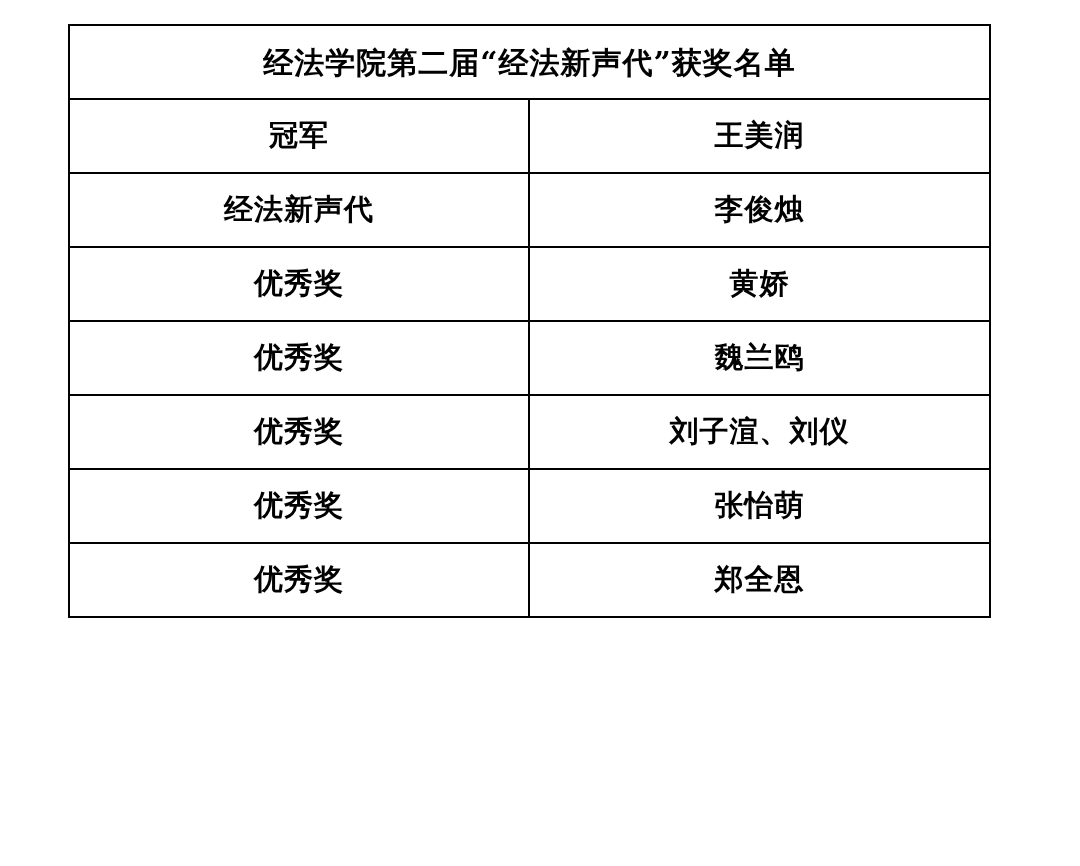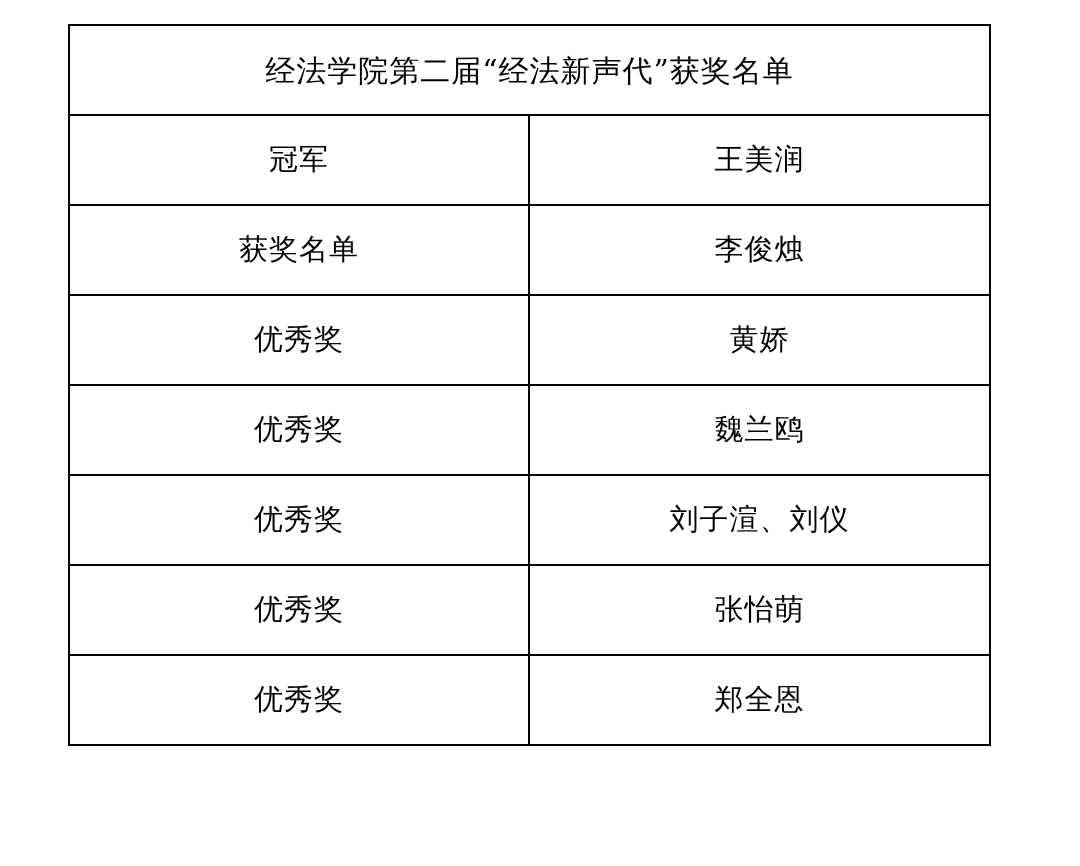--- a/index.html
+++ b/index.html
@@ -25,22 +25,22 @@
     top: 24px;
     width: 921px;
     border-collapse: collapse;
     table-layout: fixed;
   }
   .award-table td {
     border: 2px solid #000000;
     text-align: center;
     vertical-align: middle;
     color: #000000;
-    font-weight: normal;
-    padding: 8px;
+    font-weight: bold;
+    padding: 0;
     line-height: 1.1;
   }
   .title-cell {
     height: 72px;
     font-size: 30px;
     letter-spacing: 1px;
   }
   .body-cell {
     height: 72px;
     font-size: 29px;
@@ -61,21 +61,21 @@
     </colgroup>
     <tbody>
       <tr>
         <td class="title-cell" colspan="2">经法学院第二届“经法新声代”获奖名单</td>
       </tr>
       <tr>
         <td class="body-cell">冠军</td>
         <td class="body-cell">王美润</td>
       </tr>
       <tr>
-        <td class="body-cell">获奖名单</td>
+        <td class="body-cell">经法新声代</td>
         <td class="body-cell">李俊烛</td>
       </tr>
       <tr>
         <td class="body-cell">优秀奖</td>
         <td class="body-cell">黄娇</td>
       </tr>
       <tr>
         <td class="body-cell">优秀奖</td>
         <td class="body-cell">魏兰鸥</td>
       </tr>

